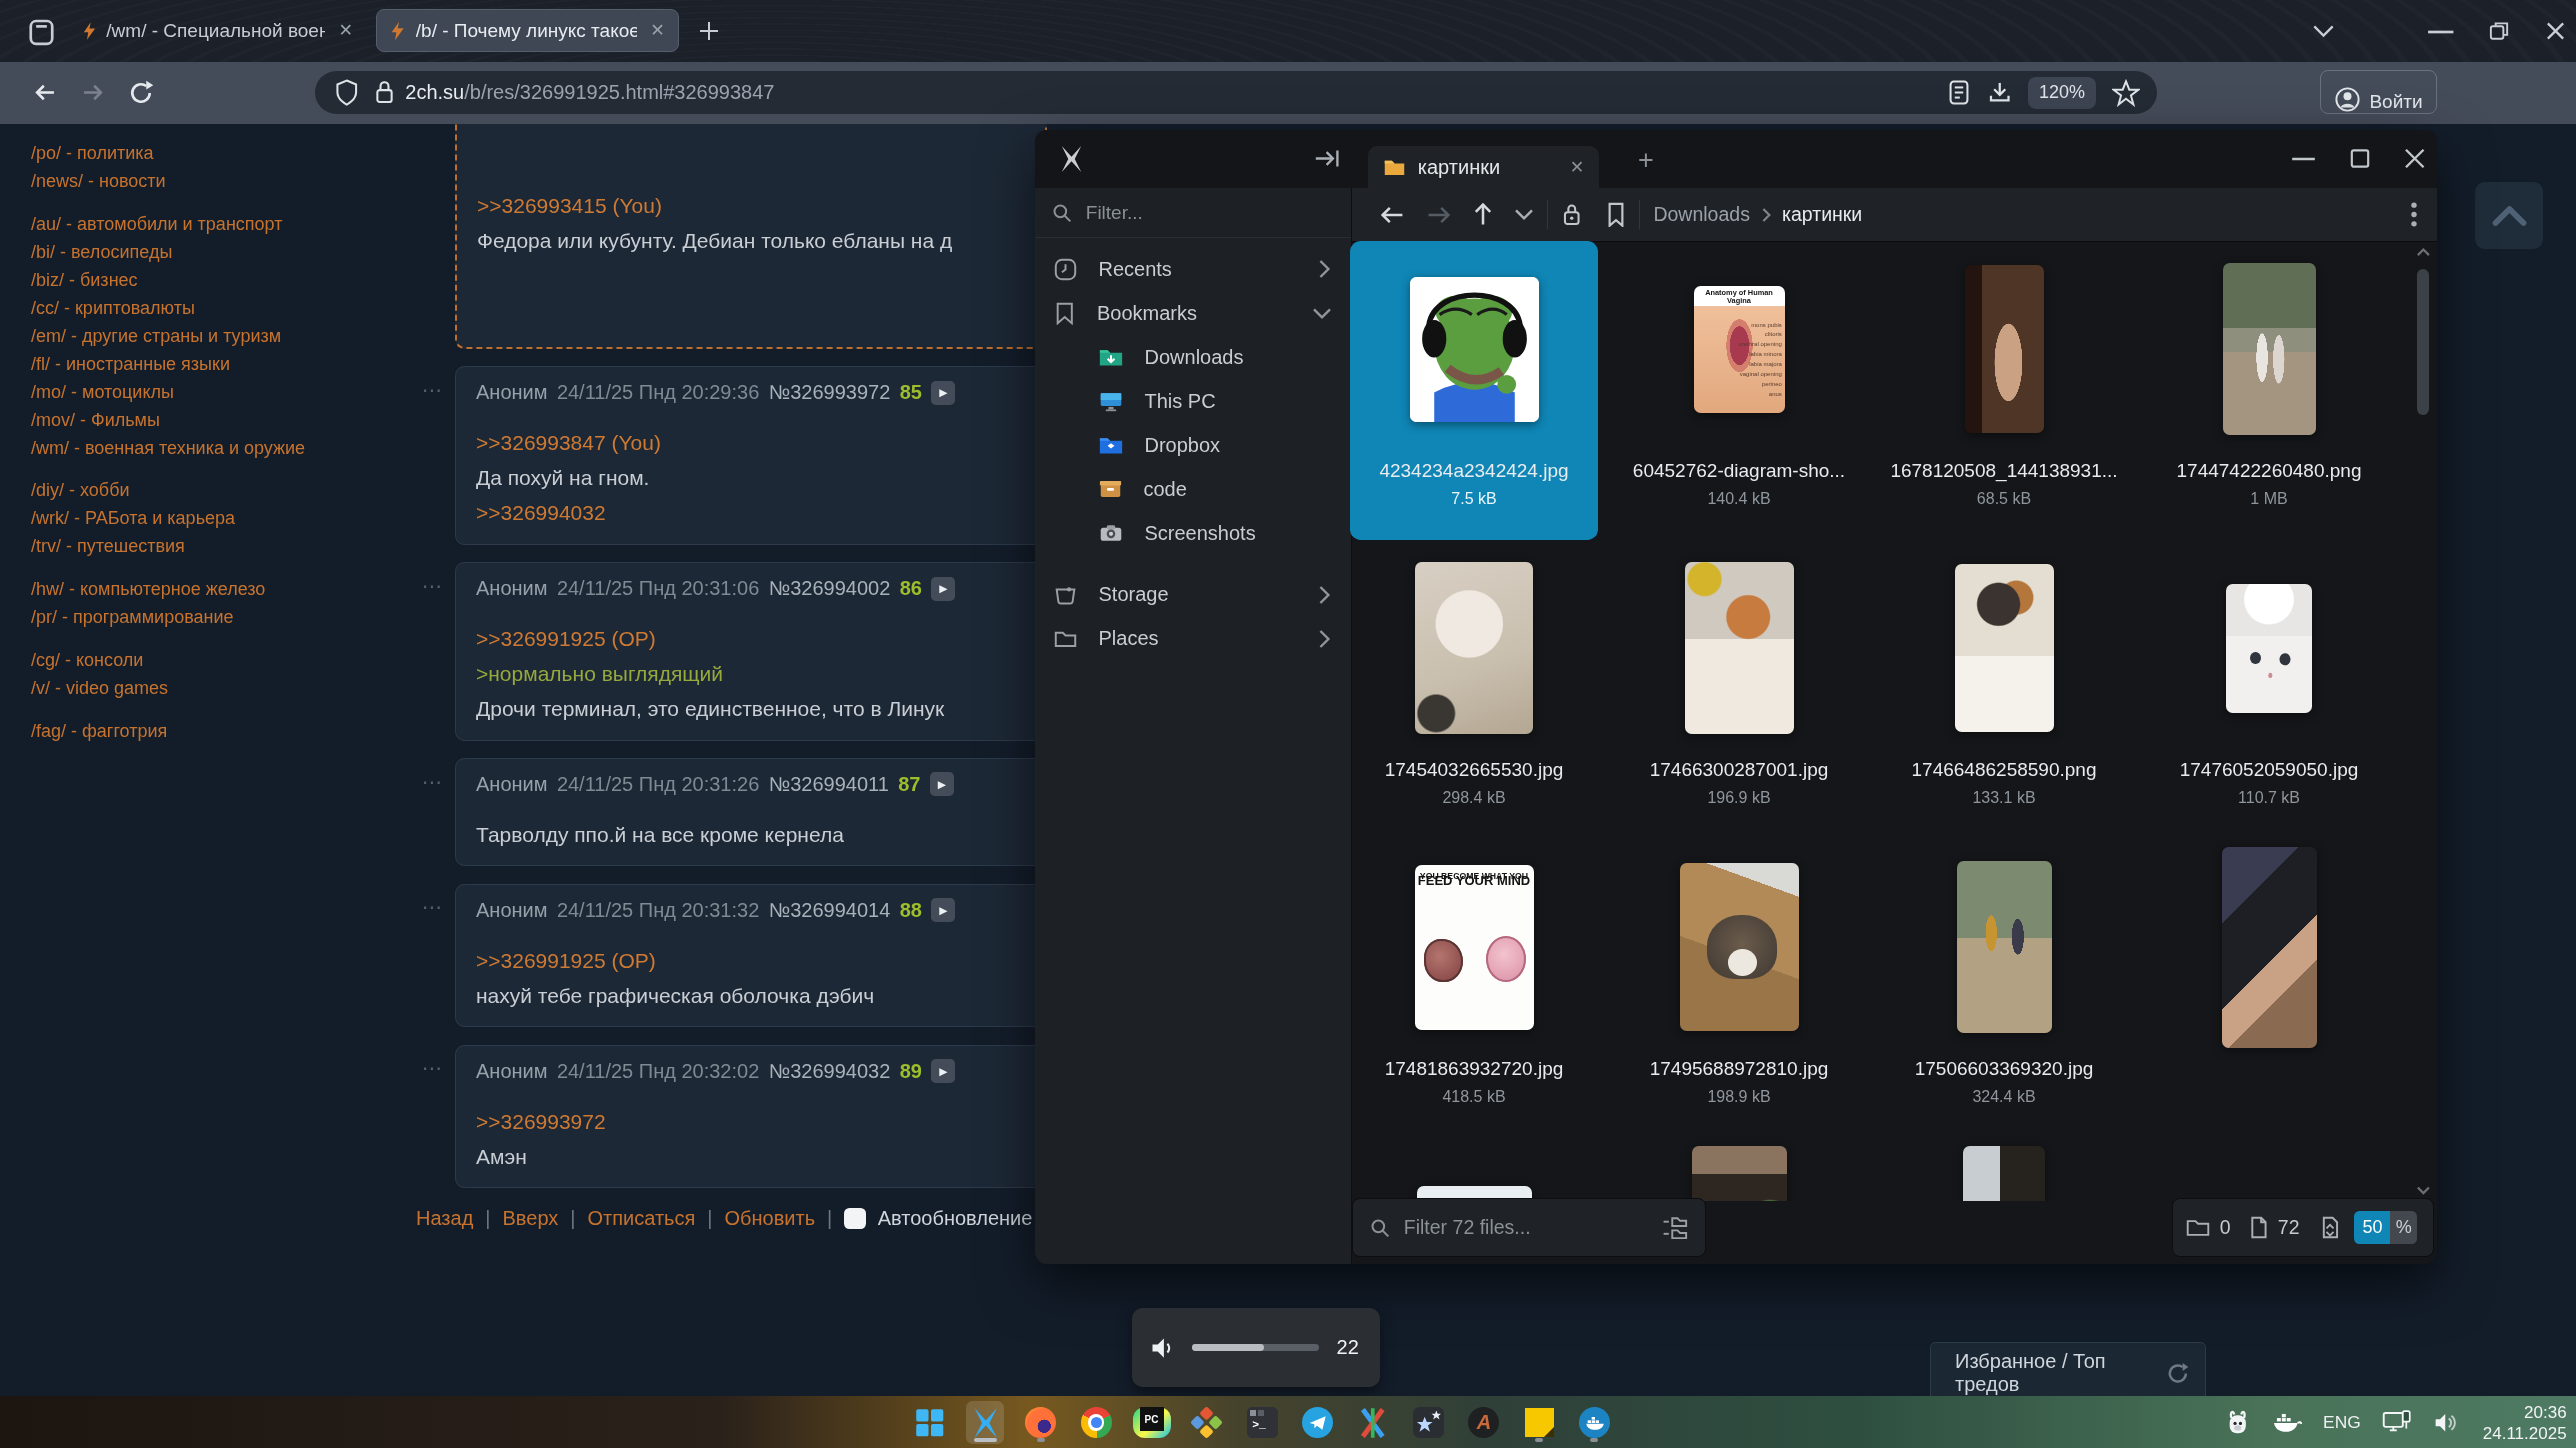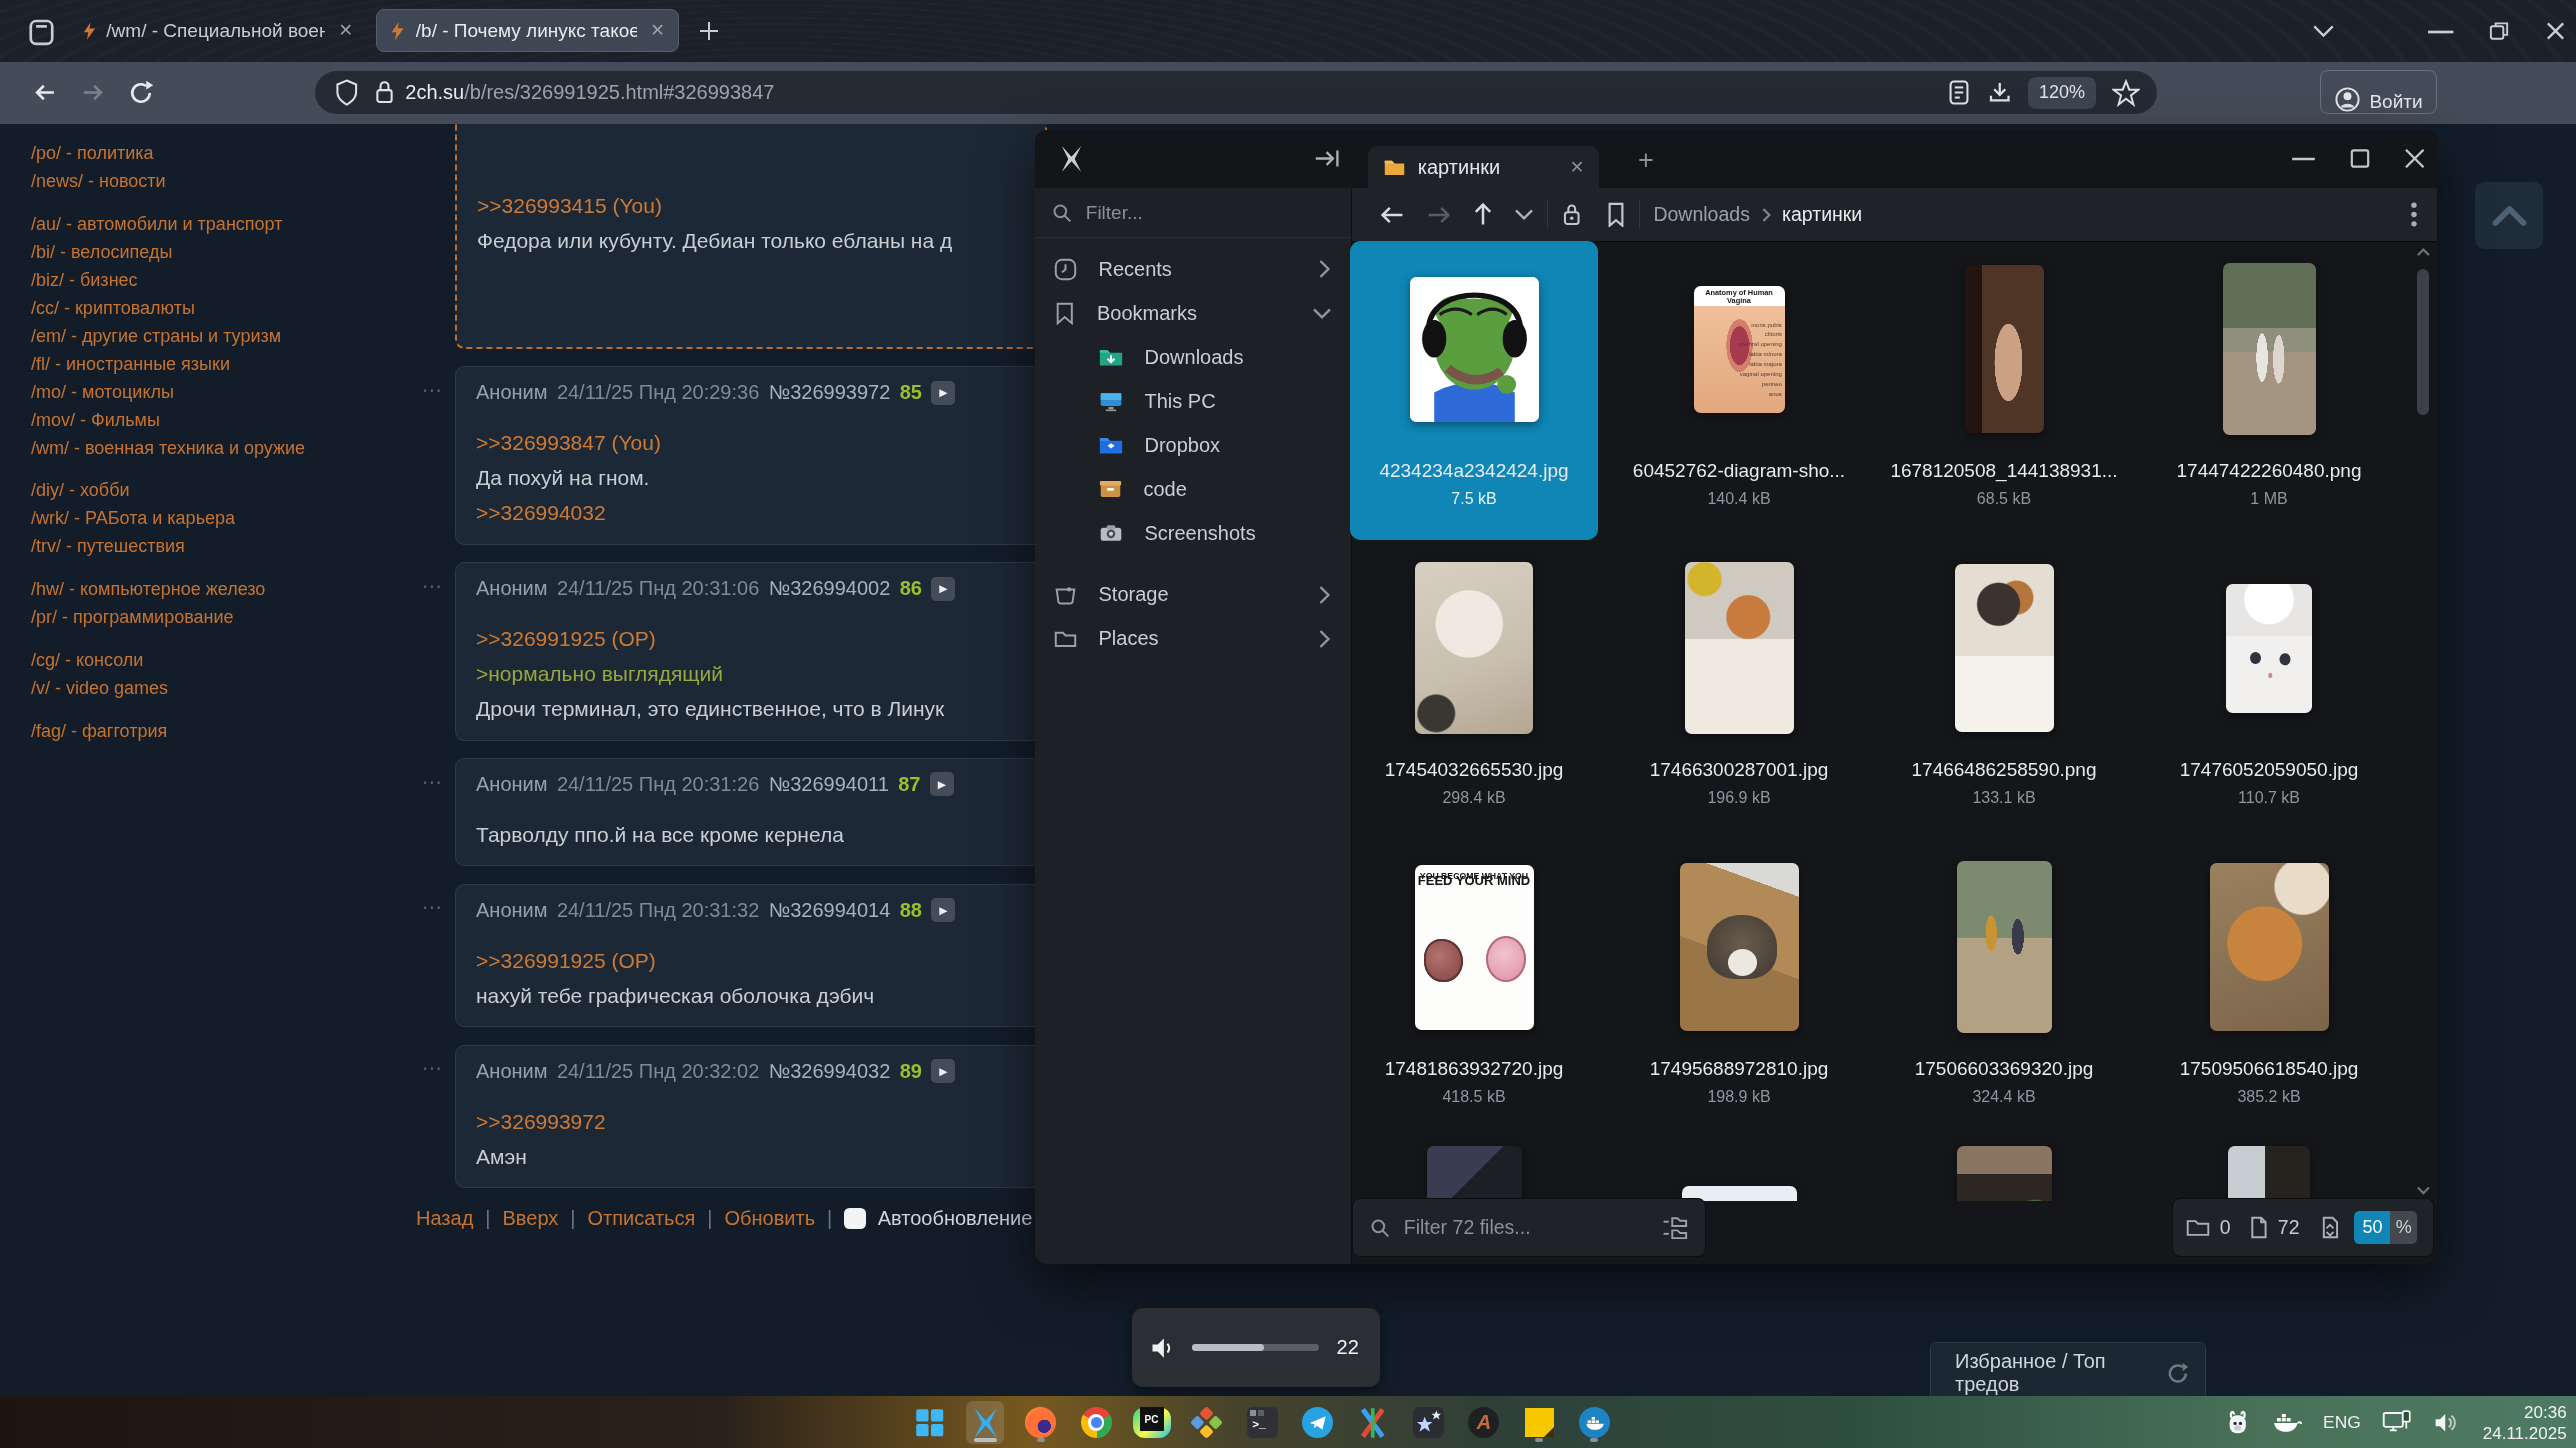--- a/index.html
+++ b/index.html
@@ -784,32 +784,20 @@
             
             
             
             
           </div>
         </div>
         <div class="fname">17506603369320.jpg</div>
         <div class="fsize">324.4 kB</div>
       </div>
 
-      <div class="tile" data-thumb="catsneeze">
-        <div class="thzone">
-          <div class="th">
-            
-            
-            
-            
-          </div>
-        </div>
-        <div class="fname">17509506618540.jpg</div>
-        <div class="fsize">385.2 kB</div>
-      </div>
 
       <div class="tile" data-thumb="p1">
         <div class="thzone">
           <div class="th">
             
             
             
             
           </div>
         </div>

